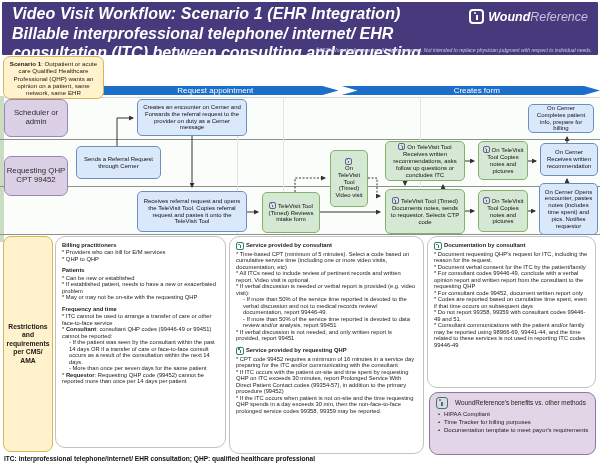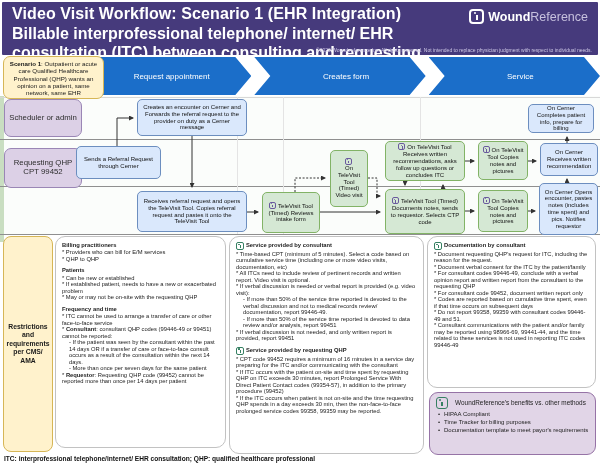--- a/index.html
+++ b/index.html
@@ -1,51 +1,51 @@
 <!DOCTYPE html>
 <html><head>
 <meta charset="utf-8">
 <style>
   * { margin:0; padding:0; box-sizing:border-box; }
   html,body { background:#fff; }
   body { width:600px; height:467px; font-family:"Liberation Sans", sans-serif; position:relative; overflow:hidden; }
   #stage { position:absolute; inset:0; }
 
   
-  .hdr { position:absolute; left:2px; top:2px; width:596px; height:53px; background:#463a7c; border-radius:1px; color:#fff; }
+  .hdr { position:absolute; left:2px; top:2px; width:596px; height:53px; background:#463a7c; border-radius:1px; color:#fff;font-style:italic; }
   .hdr-title { position:absolute; left:10px; top:3px; font-size:16px; font-weight:bold; letter-spacing:.1px; }
   .hdr-sub { position:absolute; left:10px; top:23px; width:470px; font-size:16px; font-weight:bold; line-height:1.18; }
   .hdr-copy { position:absolute; right:6px; bottom:2px; font-size:5px; color:#cfc9e6; }
   .brand { position:absolute; right:10px; top:7px; display:flex; align-items:center; gap:4px; font-size:12.5px; }
   .brand .b1 { font-weight:bold; color:#fff; }
   .brand .b2 { color:#c7c1de; }
 
   
   .wr { display:inline-block; position:relative; width:8px; height:8px; border:1.2px solid currentColor; border-radius:2px; vertical-align:-1px; flex:0 0 auto; }
   .wr::before { content:""; position:absolute; left:24%; top:10%; width:20%; height:20%; border-radius:50%; background:currentColor; }
   .wr::after { content:""; position:absolute; left:44%; top:38%; width:16%; height:46%; background:currentColor; }
   .wr.white { color:#fff; width:15px; height:15px; border-width:2px; border-radius:4px; }
   .wr.purple { color:#6a5a9e; width:7px; height:7px; }
   .wr.green { color:#358062; width:8px; height:8px; }
   .wr.lg { color:#358062; width:12px; height:12px; border-width:1.6px; border-radius:3px; }
 
   
   .scenario { position:absolute; left:3px; top:56px; width:101px; height:43px; background:#fff2cc; border:1px solid #d6b656; border-radius:7px; font-size:6.2px; line-height:1.18; text-align:center; padding:3px 4px; z-index:4; color:#1a1a1a; }
   .scenario .b { font-weight:bold; }
-  .chevrons { position:absolute; left:80px; top:57px; width:520px; height:38px; display:flex; gap:3px; z-index:2; }
+  .chevrons { position:absolute; left:80px; top:57px; width:520px; height:38px; display:flex; gap:3px; z-index:2;align-items:flex-end; }
   .chev { flex:1 1 0; background:#1b6ec9; color:#fff; font-size:8px; display:flex; align-items:center; justify-content:center; text-align:center; padding-left:12px; clip-path:polygon(0 0, calc(100% - 16px) 0, 100% 50%, calc(100% - 16px) 100%, 0 100%, 16px 50%); }
 
   
   .flow-bg { position:absolute; left:0; top:96px; width:600px; height:139px; background:#fbfdfb; }
   .greenstrip { position:absolute; left:0; top:96px; width:4px; height:146px; background:#c9dec1; }
   .hline { position:absolute; left:0; width:600px; height:1px; background:#8f8f8f; }
   .hline.light { background:#d8d8d8; }
   .vline { position:absolute; top:97px; width:1px; height:137px; background:#e4e4e4; }
 
-  .lane { position:absolute; left:4px; width:78px; background:#dcd0e6; border:1px solid #9a86b5; border-radius:7px; font-size:7.8px; line-height:1.15; display:flex; align-items:center; justify-content:center; text-align:center; padding:0; color:#2d2d2d; z-index:3; }
+  .lane { position:absolute; left:4px; width:64px; background:#dcd0e6; border:1px solid #9a86b5; border-radius:7px; font-size:7.8px; line-height:1.15; display:flex; align-items:center; justify-content:center; text-align:center; padding:0; color:#2d2d2d; z-index:3; }
 
   .fb { position:absolute; border-radius:5px; font-size:6px; line-height:1.14; text-align:center; padding:2px 3px; display:flex; flex-direction:column; align-items:center; justify-content:center; color:#111; z-index:3; }
   .fb.blue { background:#dae8fc; border:1px solid #6c8ebf; }
   .fb.green { background:#d5e8d4; border:1px solid #82b366; }
   .fb .wr.purple { margin:0 2px 0 0; }
   .fb .txt { display:inline; }
   .fb .row { display:block; }
   .fb .row .wr { vertical-align:-1px; }
 
   svg.connectors { position:absolute; inset:0; z-index:2; pointer-events:none; }
@@ -83,35 +83,34 @@
     </div>
     <div class="hdr-copy">©2020 Wound reference Inc. All rights reserved. Not intended to replace physician judgment with respect to individual needs.</div>
   </div>
 
   <div class="scenario">
     <span class="b">Scenario 1</span><span>: Outpatient or acute care Qualified Healthcare Professional (QHP) wants an opinion on a patient, same network, same EHR</span>
   </div>
   <div class="chevrons">
       <div class="chev">Request appointment</div>
       <div class="chev">Creates form</div>
-      <div class="chev">Service</div>
     </div>
 
   <div class="flow-bg"></div>
   <div class="greenstrip"></div>
   <div class="hline light" style="top:97px;"></div>
   <div class="hline" style="top:139px;"></div>
   <div class="hline" style="top:186px;"></div>
   <div class="hline" style="top:234px;"></div>
   <div class="vline" style="left:237px;"></div>
   <div class="vline" style="left:283px;"></div>
   <div class="vline" style="left:420px;"></div>
 
   <div class="lane" style="top:99px; height:38px;">Scheduler or admin</div>
-  <div class="lane" style="top:148px; height:40px;">Requesting QHP CPT 99452</div>
+  <div class="lane" style="top:156px; height:40px;">Requesting QHP CPT 99452</div>
 
   <svg class="connectors" width="600" height="467" viewBox="0 0 600 467">
     <defs>
       <marker id="ah" markerWidth="5" markerHeight="5" refX="4" refY="2.5" orient="auto">
         <path d="M0,0 L5,2.5 L0,5 z" fill="#333"></path>
       </marker>
     </defs>
     <g stroke="#333" stroke-width="1" fill="none">
       <path d="M117 146 V118 H133" marker-end="url(#ah)"></path>
       <path d="M192 136 V187" marker-end="url(#ah)"></path>

